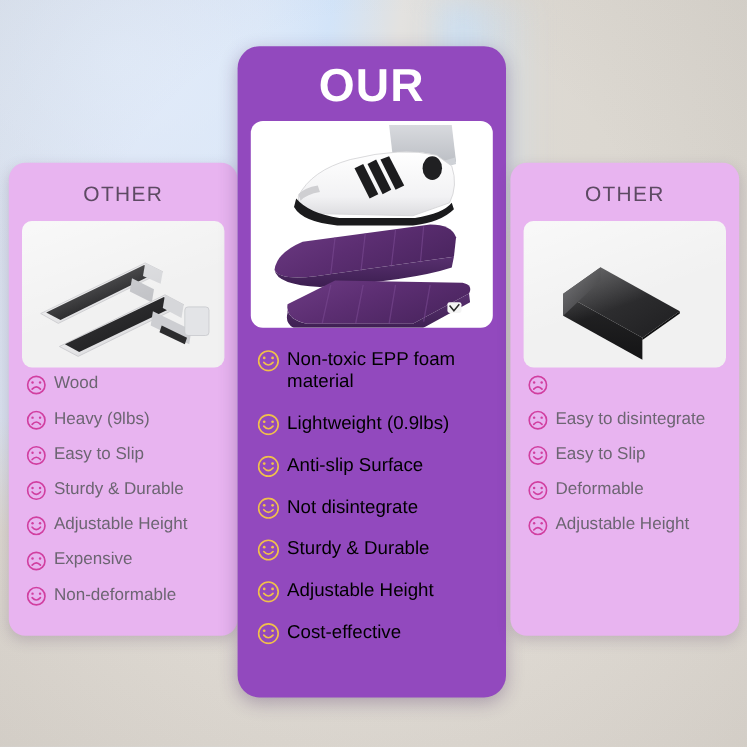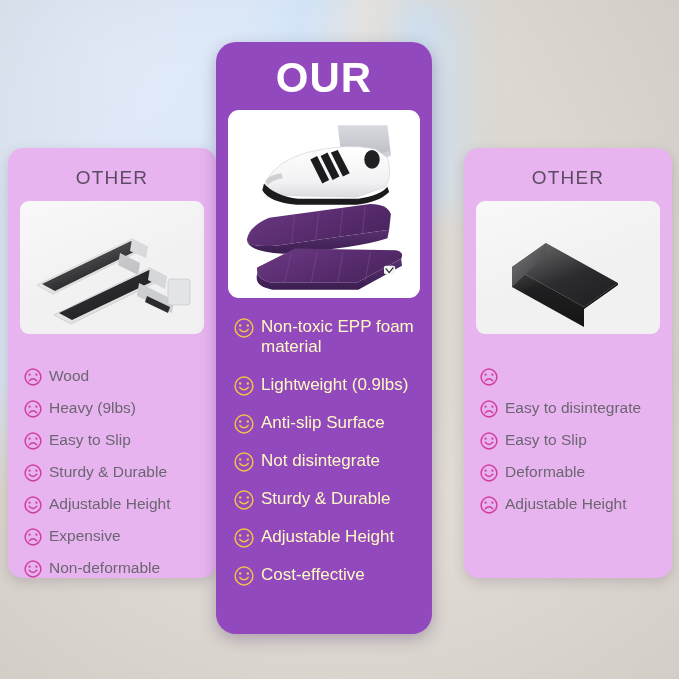--- a/index.html
+++ b/index.html
@@ -69,21 +69,21 @@
     background: #e8b4f0;
     box-shadow: 0 4px 12px rgba(90,70,100,.22);
     padding: 14px 12px 10px 12px;
   }
   #card-left  { left: 8px;   top: 148px; }
   #card-right { left: 464px; top: 148px; }
 
   #card-center {
     left: 216px;
     top: 42px;
-    width: 216px;
+    width: 244px;
     height: 592px;
     background: #9249be;
     border-radius: 20px;
     box-shadow: 0 5px 16px rgba(70,40,95,.32);
     padding: 10px 12px 12px 12px;
   }
 
   
   .heading-other {
     text-align: center;
@@ -116,41 +116,41 @@
     background: #ffffff;
     border-radius: 11px;
     height: 188px;
     position: relative;
     overflow: hidden;
   }
 
   
   .features {
     list-style: none;
-    margin-top: 32px;
+    margin-top: 5px;
     padding-left: 4px;
   }
   .features li {
     display: flex;
     align-items: flex-start;
     gap: 7px;
     margin-bottom: 10px;
   }
   .features-side li { margin-bottom: 12px; }
   .feat-text-side {
     font-size: 15.5px;
     color: #6c6572;
     line-height: 1.16;
     padding-top: 1px;
   }
   .features-center { margin-top: 18px; padding-left: 6px; }
   .features-center li { margin-bottom: 16px; }
   .feat-text-center {
     font-size: 17px;
-    color: #fef9c3;
+    color: #000000;
     line-height: 1.2;
     padding-top: 1px;
   }
 
   .emoji { flex: 0 0 auto; display: block; margin-top: 2px; }
 
   
   .shine {
     position: absolute;
     inset: 0;

